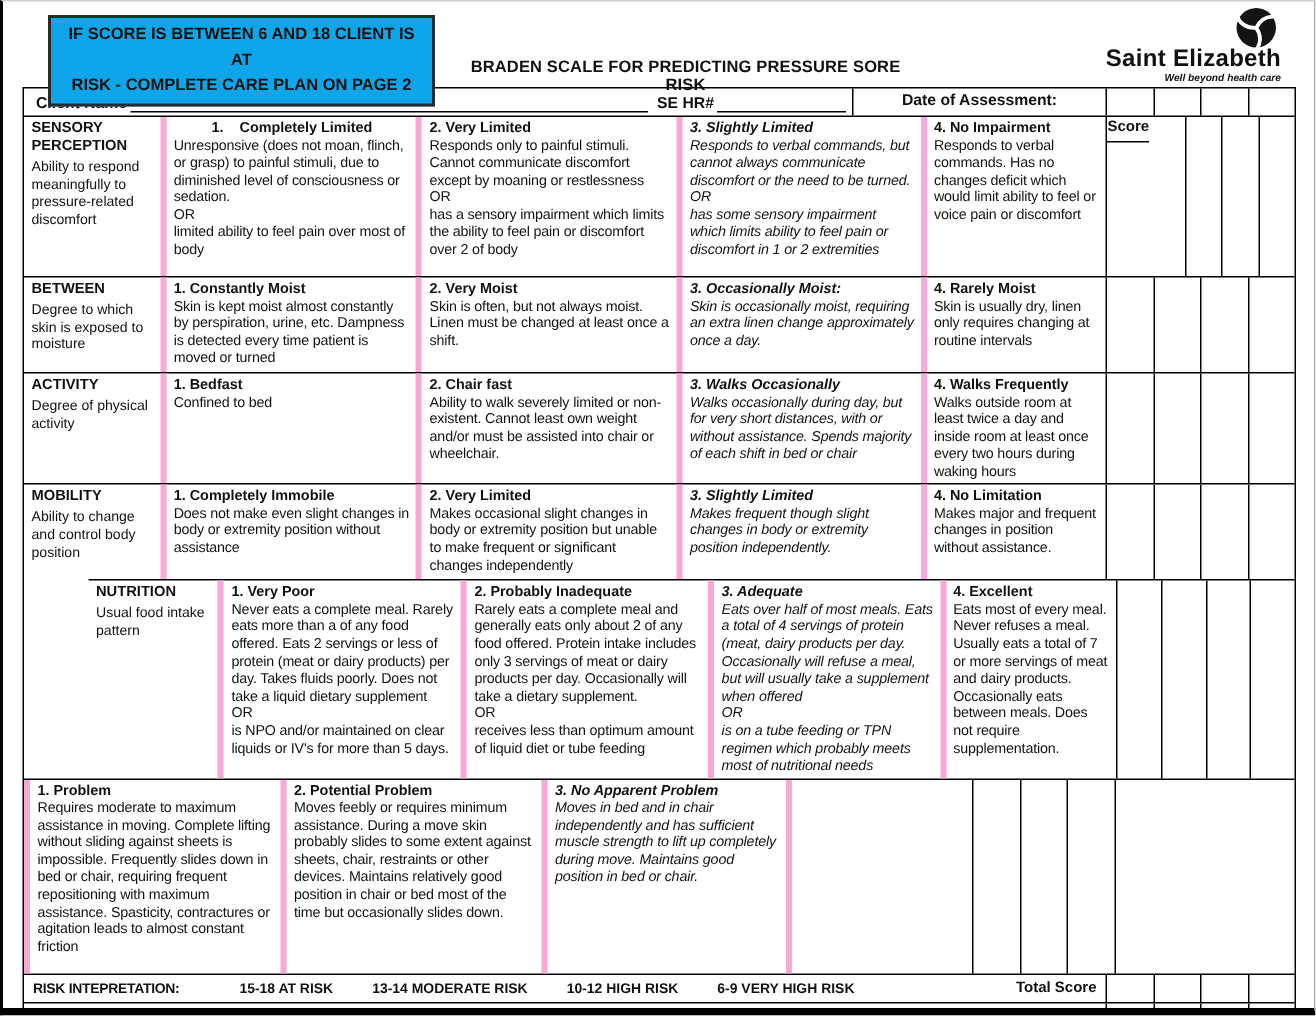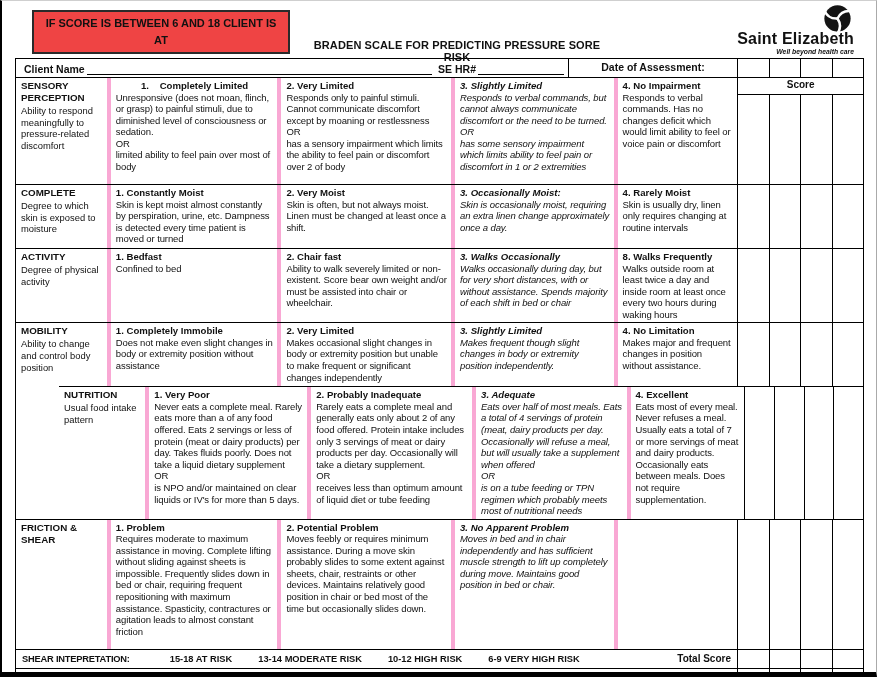--- a/index.html
+++ b/index.html
@@ -12,21 +12,21 @@
     border-left: 2px solid #000;
     border-bottom: 5px solid #000;
     border-top: 1px solid #cfcfcf;
     border-right: 1px solid #aaa;
     overflow: hidden;
   }
   
   .top { position: relative; height: 57px; }
   .warnbox {
     position: absolute; left: 30px; top: 9px; width: 258px;
-    border: 2px solid #2a2a2a; background: #ef4444;
+    border: 2px solid #2a2a2a; background: #0ea5e9;
     text-align: center; font-weight: bold; font-size: 11px; line-height: 1.55;
     padding: 3px 4px;
   }
   .doc-title {
     position: absolute; left: 310px; top: 38px; width: 290px;
     text-align: center; font-weight: bold; font-size: 11px; letter-spacing: .1px;
   }
   .logo { position: absolute; right: 22px; top: 3px; display: flex; flex-direction: column; align-items: flex-end; }
   .logo-icon { margin-right: 2px; }
   .logo-name { font-size: 16px; font-weight: bold; letter-spacing: .2px; margin-top: -7px; }
@@ -36,21 +36,21 @@
   .trow, .client-row, .interp-row, .copy-row { display: flex; align-items: stretch; }
   .trow, .interp-row, .copy-row { border-top: 1px solid #000; }
   .cell { border-left: 4px solid #f9a8d4; padding: 2px 4px 2px 5px; }
   .cat { width: 91px; border-left: none; }
   .opt1 { width: 171px; } .opt2 { width: 174px; } .opt3 { width: 163px; font-style: italic; } .opt4 { width: 124px; }
   .cat-title { font-weight: bold; font-size: 9.8px; line-height: 1.22; }
   .cat-sub { font-size: 9.4px; line-height: 1.25; margin-top: 1px; }
   .opt-title { font-weight: bold; font-size: 9.6px; line-height: 1.2; white-space: pre-line; }
   .opt-title.center { text-align: center; }
   .opt-body { font-size: 9.5px; line-height: 1.22; white-space: pre-line; letter-spacing: -0.1px; }
-  .score-region { width: 126px; display: flex; flex-direction: column; border-left: 1px solid #000; }
+  .score-region { width: 126px; display: flex; flex-direction: row; border-left: 1px solid #000; }
   .score-head { display: none; height: 17px; border-bottom: 1px solid #000; text-align: center; font-weight: bold; font-size: 10px; padding-top: 1px; }
   .trow.first .score-head { display: block; }
   .score-cells { flex: 1; display: flex; }
   .score-cell { flex: 1; border-left: 1px solid #000; }
   .score-cell:first-child { border-left: none; }
   
   .r-sensory { min-height: 107px; } .r-moisture { min-height: 64px; }
   .r-activity { min-height: 61px; } .r-mobility { min-height: 64px; }
   .r-nutrition { min-height: 120px; margin-left: 43px; } .r-friction { min-height: 130px; }
   
@@ -75,20 +75,21 @@
   .initial-label { margin-left: auto; font-weight: bold; font-size: 10.5px; padding-right: 2px; }
 </style>
 </head>
 <body>
 
 <div class="page">
 
   <div class="top">
     <div class="warnbox">
       <div>IF SCORE IS BETWEEN 6 AND 18 CLIENT IS AT</div>
+      <div>RISK - COMPLETE CARE PLAN ON PAGE 2</div>
     </div>
     <div class="doc-title">BRADEN SCALE FOR PREDICTING PRESSURE SORE RISK</div>
     <div class="logo">
       <span class="logo-icon">
         <svg width="29" height="29" viewBox="0 0 32 32">
           <circle cx="16" cy="16" r="14.5" fill="#141414"></circle>
           <g stroke="#fff" stroke-width="2.8" fill="none" stroke-linecap="round">
             <path d="M16,16 C 19,10 24,7 31,8"></path>
             <path d="M16,16 C 19,10 24,7 31,8" transform="rotate(120 16 16)"></path>
             <path d="M16,16 C 19,10 24,7 31,8" transform="rotate(240 16 16)"></path>
@@ -153,21 +154,21 @@
         <div class="score-cell"></div>
         <div class="score-cell"></div>
         <div class="score-cell"></div>
         <div class="score-cell"></div>
       </div>
     </div>
   </div>
 
   <div class="trow r-moisture">
     <div class="cell cat">
-      <div class="cat-title">COMPLETE</div>
+      <div class="cat-title">BETWEEN</div>
       <div class="cat-sub">Degree to which skin is exposed to moisture</div>
     </div>
     <div class="cell opt opt1">
       <div class="opt-title">1. Constantly Moist</div>
       <div class="opt-body">Skin is kept moist almost constantly by perspiration, urine, etc. Dampness is detected every time patient is moved or turned</div>
     </div>
     <div class="cell opt opt2">
       <div class="opt-title">2. Very Moist</div>
       <div class="opt-body">Skin is often, but not always moist. Linen must be changed at least once a shift.</div>
     </div>
@@ -194,28 +195,28 @@
     <div class="cell cat">
       <div class="cat-title">ACTIVITY</div>
       <div class="cat-sub">Degree of physical activity</div>
     </div>
     <div class="cell opt opt1">
       <div class="opt-title">1. Bedfast</div>
       <div class="opt-body">Confined to bed</div>
     </div>
     <div class="cell opt opt2">
       <div class="opt-title">2. Chair fast</div>
-      <div class="opt-body">Ability to walk severely limited or non-existent. Score bear own weight and/or must be assisted into chair or wheelchair.</div>
+      <div class="opt-body">Ability to walk severely limited or non-existent. Cannot least own weight and/or must be assisted into chair or wheelchair.</div>
     </div>
     <div class="cell opt opt3">
       <div class="opt-title">3. Walks Occasionally</div>
       <div class="opt-body">Walks occasionally during day, but for very short distances, with or without assistance. Spends majority of each shift in bed or chair</div>
     </div>
     <div class="cell opt opt4">
-      <div class="opt-title">8. Walks Frequently</div>
+      <div class="opt-title">4. Walks Frequently</div>
       <div class="opt-body">Walks outside room at least twice a day and inside room at least once every two hours during waking hours</div>
     </div>
     <div class="score-region">
 
       <div class="score-cells">
         <div class="score-cell"></div>
         <div class="score-cell"></div>
         <div class="score-cell"></div>
         <div class="score-cell"></div>
       </div>
@@ -286,24 +287,20 @@
       <div class="score-cells">
         <div class="score-cell"></div>
         <div class="score-cell"></div>
         <div class="score-cell"></div>
         <div class="score-cell"></div>
       </div>
     </div>
   </div>
 
   <div class="trow r-friction">
-    <div class="cell cat">
-      <div class="cat-title">FRICTION &amp; SHEAR</div>
-      <div class="cat-sub"></div>
-    </div>
     <div class="cell opt opt1">
       <div class="opt-title">1. Problem</div>
       <div class="opt-body">Requires moderate to maximum assistance in moving. Complete lifting without sliding against sheets is impossible. Frequently slides down in bed or chair, requiring frequent repositioning with maximum assistance. Spasticity, contractures or agitation leads to almost constant friction</div>
     </div>
     <div class="cell opt opt2">
       <div class="opt-title">2. Potential Problem</div>
       <div class="opt-body">Moves feebly or requires minimum assistance. During a move skin probably slides to some extent against sheets, chair, restraints or other devices. Maintains relatively good position in chair or bed most of the time but occasionally slides down.</div>
     </div>
     <div class="cell opt opt3">
       <div class="opt-title">3. No Apparent Problem</div>
@@ -320,21 +317,21 @@
         <div class="score-cell"></div>
         <div class="score-cell"></div>
         <div class="score-cell"></div>
       </div>
     </div>
   </div>
 </div>
 
     <div class="interp-row">
       <div class="interp-cell">
-        <span class="interp-label">SHEAR INTEPRETATION:</span>
+        <span class="interp-label">RISK INTEPRETATION:</span>
         <span class="interp-item i0">15-18 AT RISK</span>
         <span class="interp-item">13-14 MODERATE RISK</span>
         <span class="interp-item">10-12 HIGH RISK</span>
         <span class="interp-item">6-9 VERY HIGH RISK</span>
         <span class="total-label">Total Score</span>
       </div>
       <div class="score-cells">
         <div class="score-cell"></div>
         <div class="score-cell"></div>
         <div class="score-cell"></div>

